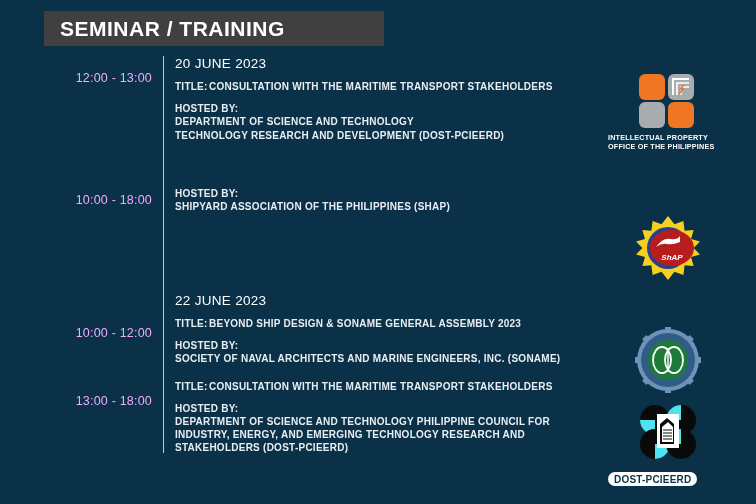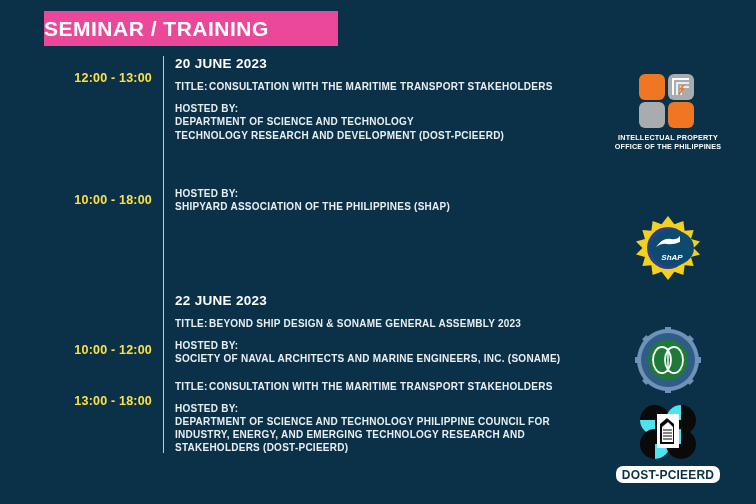--- a/index.html
+++ b/index.html
@@ -14,26 +14,26 @@
     color: #ffffff;
     overflow: hidden;
     position: relative;
   }
 
   
   .banner {
     position: absolute;
     left: 44px;
     top: 11px;
-    width: 294px;
+    width: 340px;
     height: 35px;
-    background: #ec4899;
+    background: #404040;
     display: flex;
     align-items: center;
-    padding-left: 0;
+    padding-left: 16px;
     box-sizing: border-box;
   }
   .banner-title {
     font-size: 21px;
     font-weight: bold;
     letter-spacing: 0.5px;
     color: #ffffff;
     white-space: nowrap;
   }
 
@@ -52,39 +52,39 @@
   .times-col {
     width: 152px;
     flex: 0 0 152px;
     position: relative;
   }
   .time-slot {
     position: absolute;
     right: 0;
     text-align: right;
     font-size: 12.5px;
-    font-weight: bold;
-    color: #fde047;
+    font-weight: normal;
+    color: #f0abfc;
     white-space: nowrap;
     letter-spacing: 0.2px;
   }
   .divider {
     width: 1px;
     flex: 0 0 1px;
     background: #b9cdd8;
     margin-left: 11px;
   }
   .content-col {
     flex: 1 1 auto;
     padding-left: 11px;
     box-sizing: border-box;
   }
   .date-head {
     font-size: 13.5px;
-    font-weight: bold;
+    font-weight: normal;
     color: #ffffff;
     letter-spacing: 0.3px;
     white-space: nowrap;
   }
   .meta-line {
     font-size: 10px;
     font-weight: bold;
     color: #e8eff3;
     letter-spacing: 0.25px;
     line-height: 1.32;
@@ -93,21 +93,21 @@
   .label-inline {
     display: inline-block;
     min-width: 34px;
   }
   .spacer-sm { height: 9px; }
 
   
   .logo-wrap {
     position: absolute;
     width: 120px;
-    text-align: center;
+    text-align: left;
   }
   .logo-caption {
     font-size: 7.2px;
     font-weight: bold;
     letter-spacing: 0.2px;
     line-height: 1.28;
     color: #ffffff;
     margin-top: 3px;
   }
 
@@ -151,21 +151,21 @@
     left: 11px; top: 11px;
     width: 42px; height: 42px;
     border-radius: 50%;
     background: #2b3f8c;
   }
   .shap-core {
     position: absolute;
     left: 14px; top: 14px;
     width: 44px; height: 36px;
     border-radius: 50%;
-    background: #0c4a6e;
+    background: #b91c1c;
     display: flex;
     align-items: flex-end;
     justify-content: center;
     padding-bottom: 4px;
     box-sizing: border-box;
   }
   .shap-core-text {
     font-size: 8px;
     font-weight: bold;
     color: #ffffff;
@@ -184,26 +184,26 @@
   .dost-mark {
     width: 62px;
     height: 56px;
     margin: 0 auto;
     position: relative;
   }
   .dost-pill {
     display: inline-block;
     background: #ffffff;
     color: #0b3148;
-    font-size: 12px;
+    font-size: 10px;
     font-weight: bold;
     letter-spacing: 0.2px;
     padding: 1.5px 6px;
     border-radius: 7px;
-    margin-top: 6px;
+    margin-top: 12px;
   }
 </style>
 </head>
 <body>
 
 <div class="banner">
   <span class="banner-title">SEMINAR / TRAINING</span>
 </div>
 
 <div class="schedule">
@@ -233,21 +233,21 @@
     <div class="divider"></div>
     <div class="content-col">
       <div class="spacer-sm"></div>
       <div class="meta-line">HOSTED BY:</div>
       <div class="meta-line">SHIPYARD ASSOCIATION OF THE PHILIPPINES (SHAP)</div>
     </div>
   </div>
 
   <div class="block" style="height:160px;">
     <div class="times-col">
-      <div class="time-slot" style="top:50px;">10:00 - 12:00</div>
+      <div class="time-slot" style="top:33px;">10:00 - 12:00</div>
       <div class="time-slot" style="top:101px;">13:00 - 18:00</div>
     </div>
     <div class="divider"></div>
     <div class="content-col">
       <div class="date-head">22 JUNE 2023</div>
       <div class="spacer-sm"></div>
       <div class="meta-line">
         <span class="label-inline">TITLE:</span><span>BEYOND SHIP DESIGN &amp; SONAME GENERAL ASSEMBLY 2023</span>
       </div>
       <div class="spacer-sm"></div>

